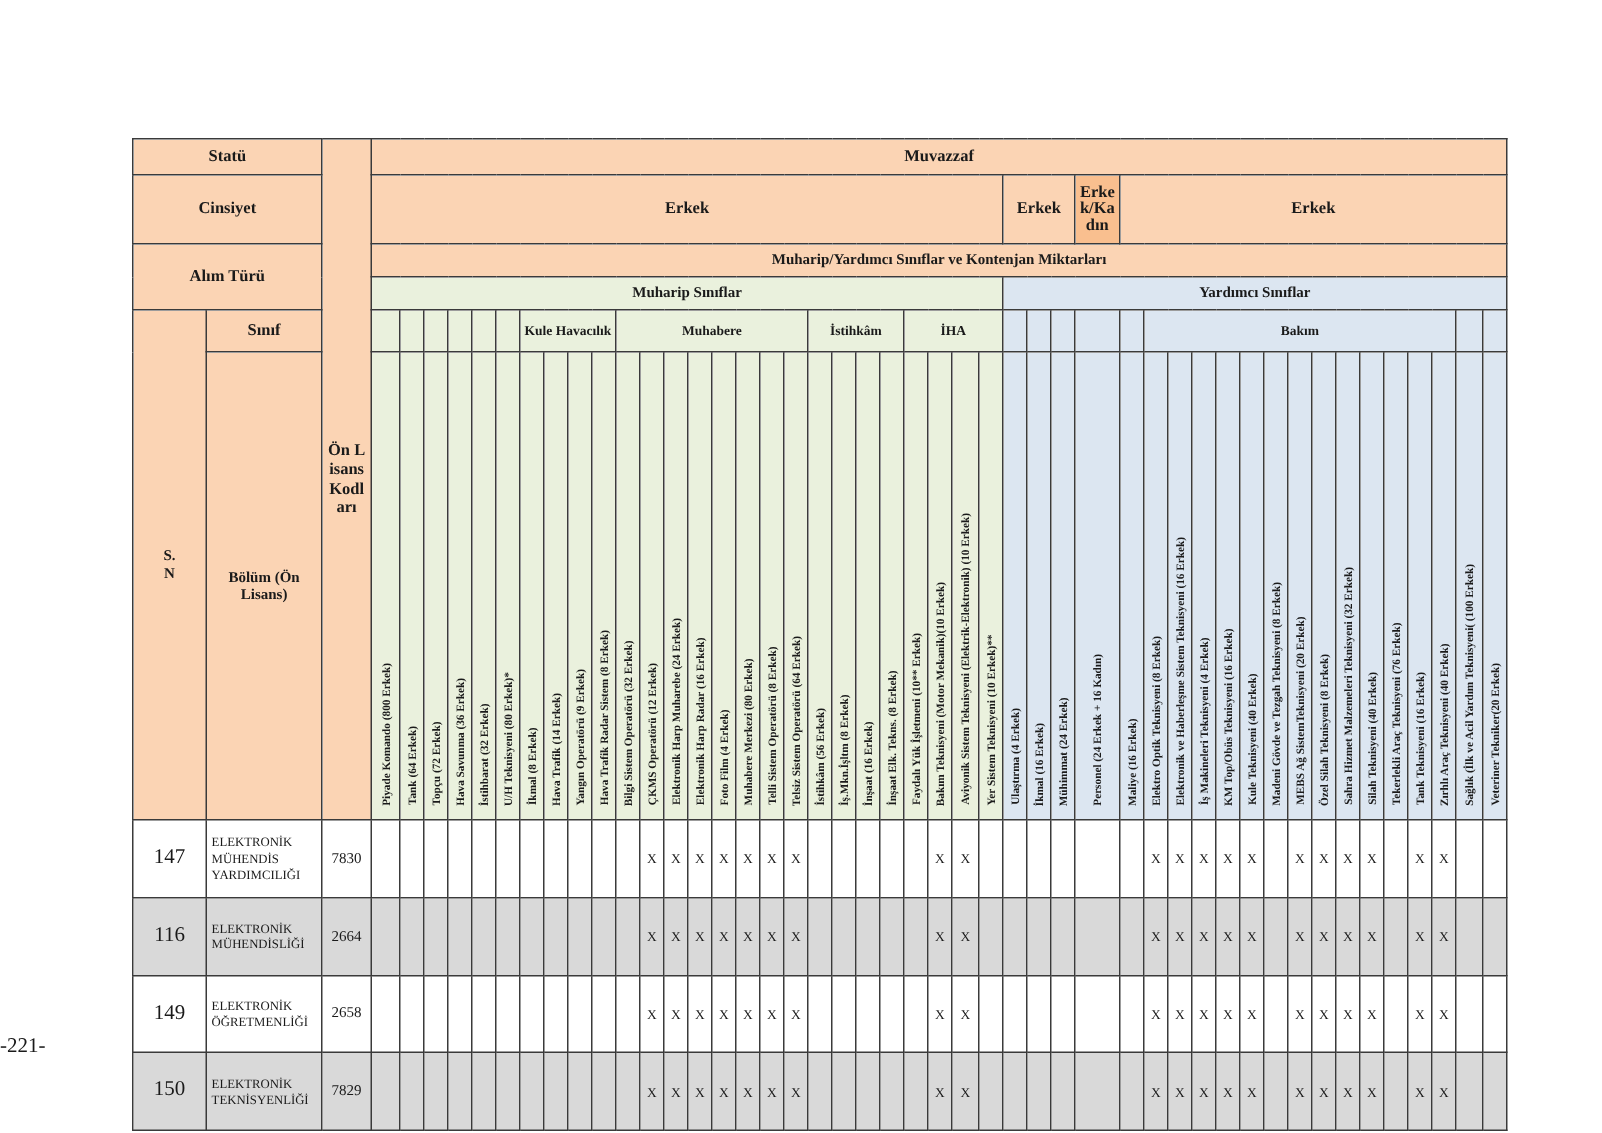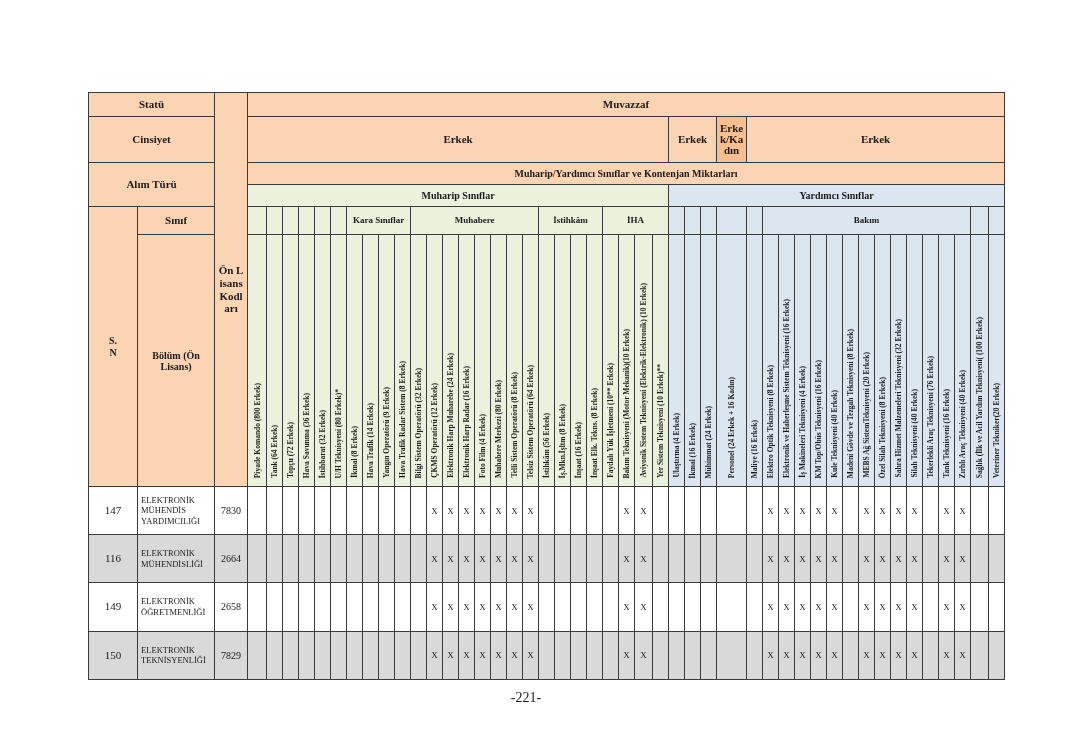--- a/index.html
+++ b/index.html
@@ -14,39 +14,39 @@
   .or2{background:#f9bf8f;}
   .g{background:#eaf1dd;}
   .b{background:#dce6f1;}
   .hdr{font-weight:bold;}
   .f11{font-size:11px;line-height:1.1;}
   .f10{font-size:10px;line-height:1.1;margin-top:36px;}
   .h24{height:24px;}
   .h46{height:46px;}
   .h22{height:22px;}
   .h28{height:28px;}
-  .h248{height:252px;}
+  .h248{height:312px;}
   .kodcol{font-size:11px;font-weight:bold;word-break:break-all;line-height:1.15;padding:0 3px;}
   .ekcell{font-size:11px;font-weight:bold;word-break:break-all;line-height:1.0;padding:0 2px;}
   .sn-h{font-size:10px;font-weight:bold;word-break:break-all;padding:0 20px;line-height:1.2;}
   .bolum-h{padding:0 4px;}
   .grp{font-size:9px;font-weight:bold;line-height:1.1;padding:0 1px;}
   .rot{vertical-align:bottom;}
   .vt{
     display:inline-block;writing-mode:vertical-rl;transform:rotate(180deg);
     white-space:nowrap;font-weight:bold;font-size:7.5px;margin-bottom:4px;
   }
   tr.drow{height:43px;}
   tr.drow td{background:#ffffff;}
   tr.drow.shade td{background:#d9d9d9;}
-  td.sn{font-size:11px;word-break:break-all;padding:17px 4px;line-height:1.2;}
+  td.sn{font-size:14px;word-break:break-all;padding:17px 4px;line-height:1.2;}
   td.bolum{font-size:8.5px;text-align:left;padding:2px 3px;line-height:1.25;}
   td.kod{font-size:10px;}
   td.cell{font-size:9px;}
-  .pageno{position:absolute;left:0;right:16px;top:690px;text-align:center;font-size:14px;}
+  .pageno{position:absolute;left:0;right:16px;top:690px;font-size:14px;}
 </style>
 </head>
 <body>
 
 <div class="sheet">
   <table>
     <colgroup id="cols">
         <col style="width: 20px;">
         <col style="width: 77px;">
         <col style="width: 33px;">
@@ -120,21 +120,21 @@
       </tr>
       <tr class="h28" id="row-groups">
         <td class="or sn-h" rowspan="2">S. N</td>
         <td class="or hdr f11">Sınıf</td>
       <td class="g grp"></td>
           <td class="g grp"></td>
           <td class="g grp"></td>
           <td class="g grp"></td>
           <td class="g grp"></td>
           <td class="g grp"></td>
-          <td class="g grp" colspan="4">Kara Sınıflar</td>
+          <td class="g grp" colspan="4">Kule Havacılık</td>
           <td class="g grp" colspan="8">Muhabere</td>
           <td class="g grp" colspan="4">İstihkâm</td>
           <td class="g grp" colspan="4">İHA</td>
           <td class="b grp"></td>
           <td class="b grp"></td>
           <td class="b grp"></td>
           <td class="b grp"></td>
           <td class="b grp"></td>
           <td class="b grp" colspan="13">Bakım</td>
           <td class="b grp"></td>

